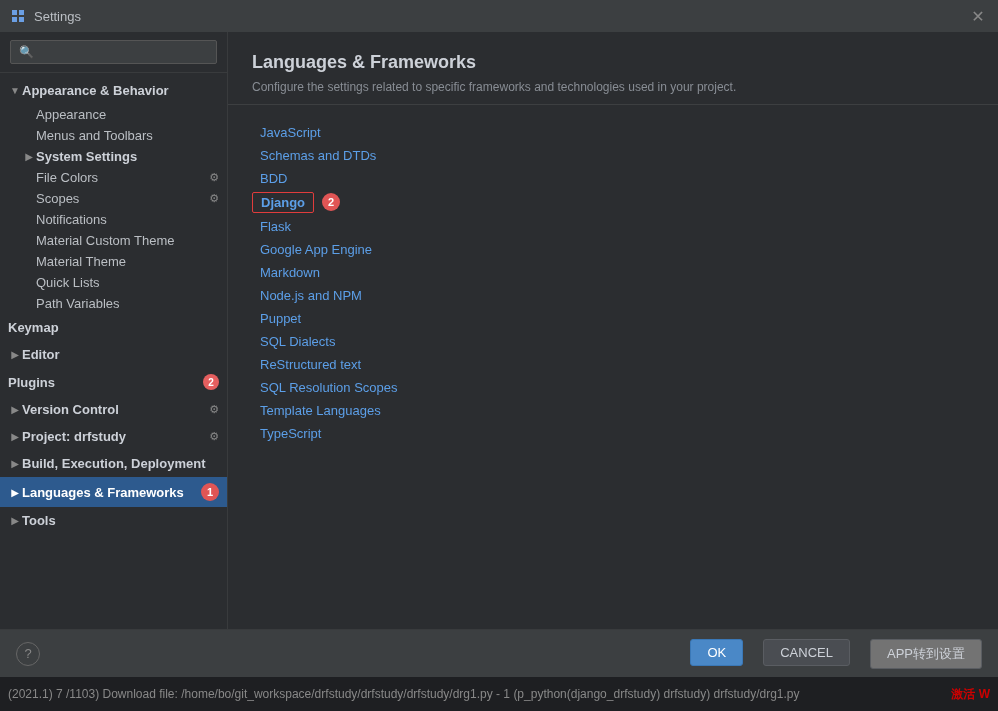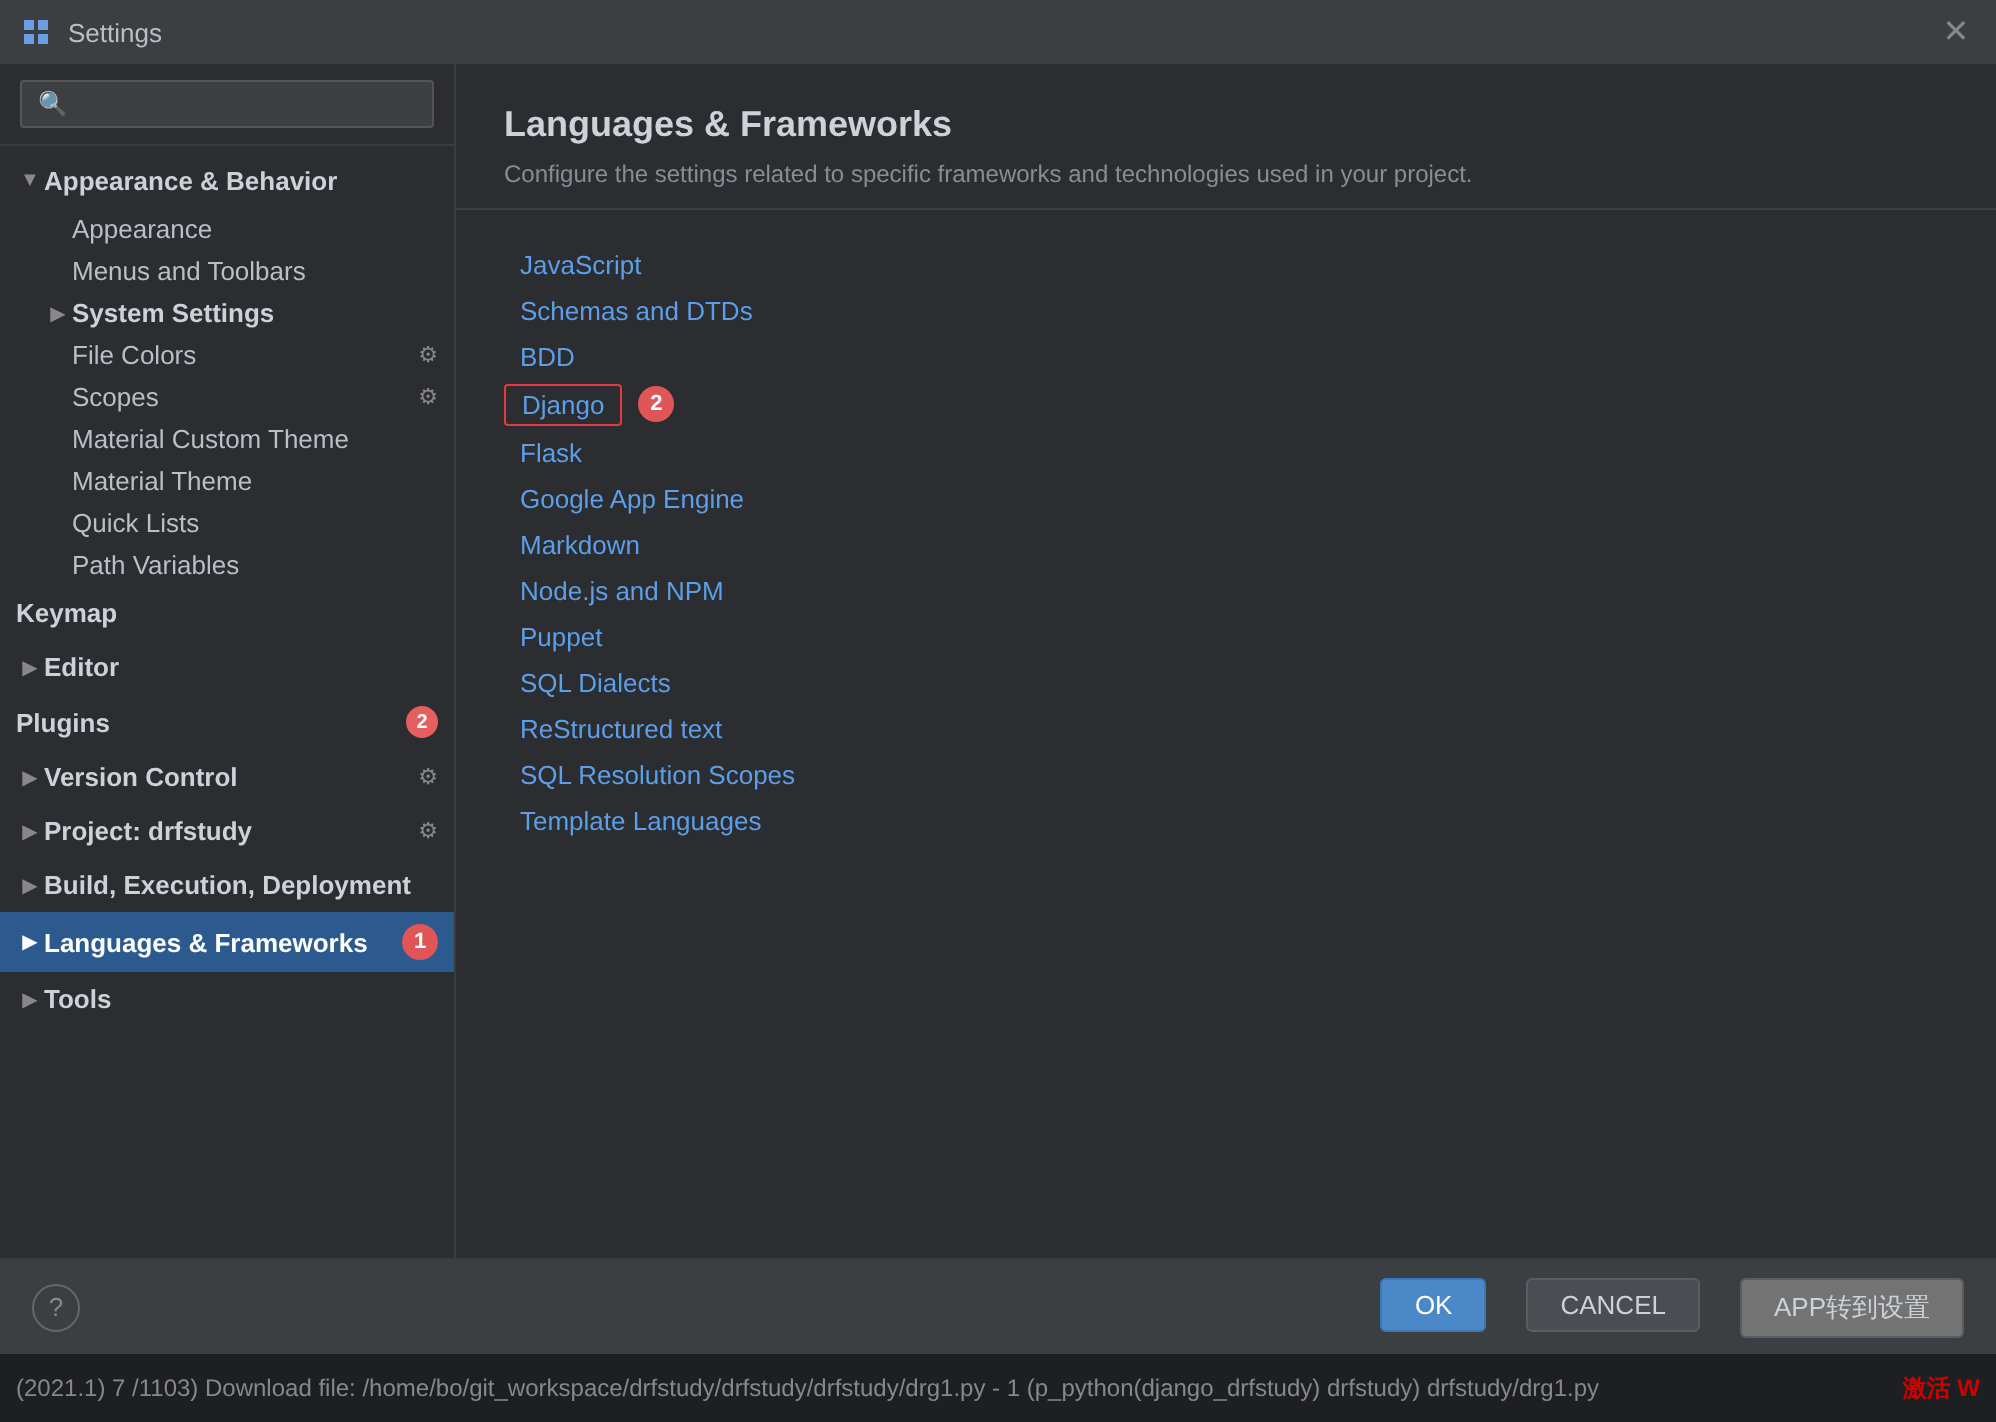--- a/index.html
+++ b/index.html
@@ -239,20 +239,21 @@
     .framework-item .fw-label {
       color: #5c9fe8;
       font-size: 13px;
     }
 
     .framework-item.django-item {
       border: 1.5px solid #e03c3c;
       display: inline-flex;
       padding: 2px 8px;
       background: transparent;
+      font-weight: bold;
     }
 
     .django-wrapper {
       display: flex;
       align-items: center;
       gap: 8px;
       margin: 2px 0;
     }
 
     
@@ -400,20 +401,23 @@
             <span class="gear-icon">⚙</span>
           </div>
         </div>
         <div class="child-item">
           <div class="child-item-with-icon">
             <span class="item-label">Scopes</span>
             <span class="gear-icon">⚙</span>
           </div>
         </div>
         <div class="child-item">
+          <span class="item-label">Notifications</span>
+        </div>
+        <div class="child-item">
           <span class="item-label">Material Custom Theme</span>
         </div>
         <div class="child-item">
           <span class="item-label">Material Theme</span>
         </div>
         <div class="child-item">
           <span class="item-label">Quick Lists</span>
         </div>
         <div class="child-item">
           <span class="item-label">Path Variables</span>
@@ -543,20 +547,23 @@
 
         <div class="framework-item">
           <span class="fw-label">SQL Resolution Scopes</span>
         </div>
 
 
         <div class="framework-item">
           <span class="fw-label">Template Languages</span>
         </div>
 
+        <div class="framework-item">
+          <span class="fw-label">TypeScript</span>
+        </div>
 
       </div>
     </div>
   </div>
 
   <div class="bottom-bar">
     <div class="help-btn">?</div>
     <div class="bottom-actions">
       <button class="btn btn-ok">OK</button>
       <button class="btn btn-cancel">CANCEL</button>

